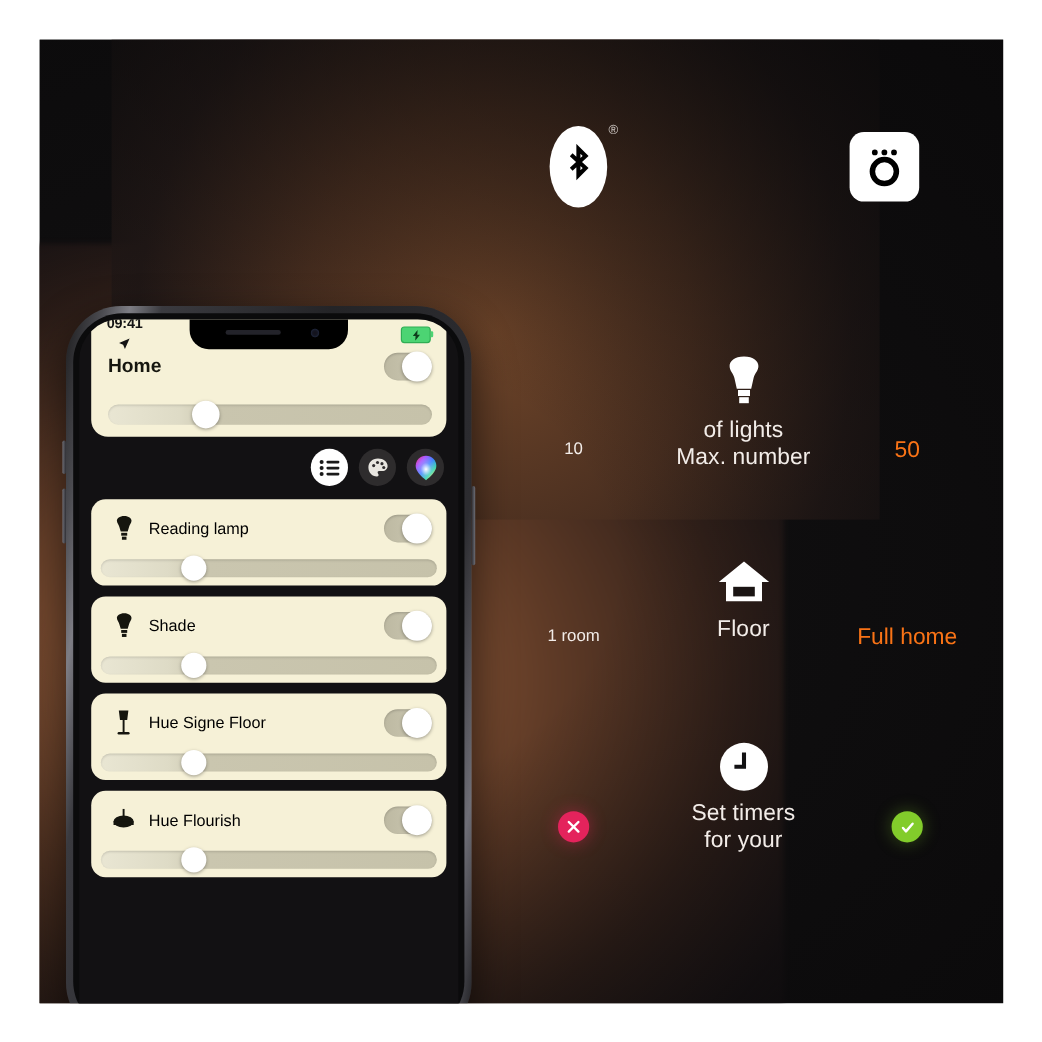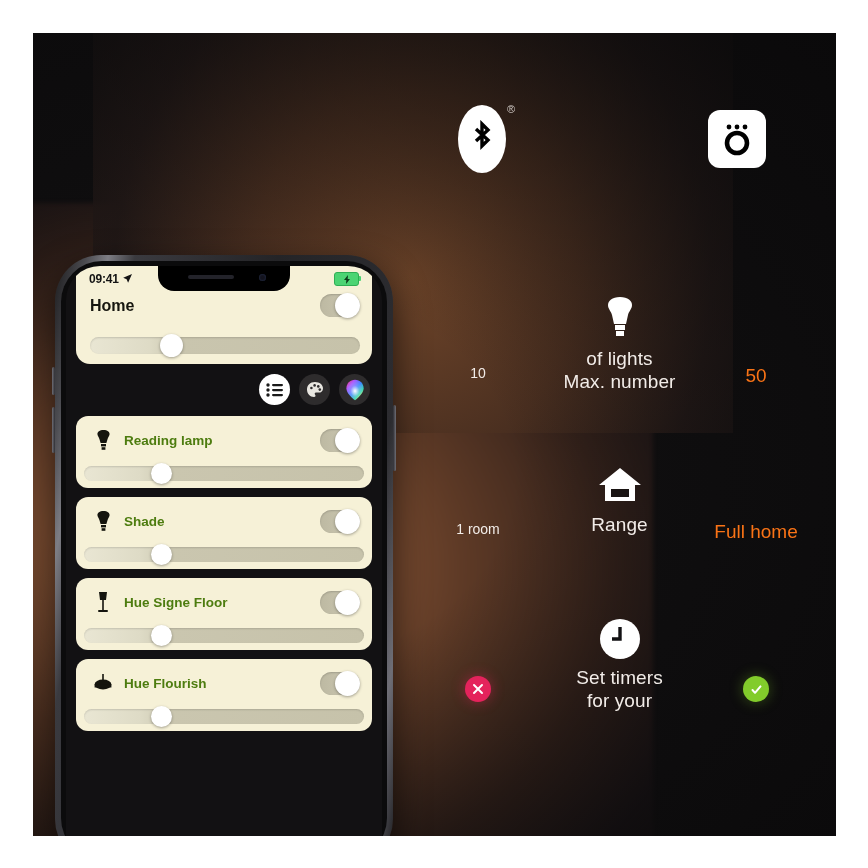--- a/index.html
+++ b/index.html
@@ -110,21 +110,21 @@
   .hdrcard{
     position:absolute; left:10px; top:0; right:10px; height:98px;
     background:#f6f1d7; border-radius:0 0 14px 14px; z-index:4;
   }
   .statusbar{
     position:absolute; left:0; top:0; right:0; height:26px;
     display:flex; align-items:center; justify-content:space-between;
     padding:0 13px; box-sizing:border-box;
   }
   .st-time{font-size:12px; font-weight:700; color:#141414; letter-spacing:-.2px;}
-  .st-left{display:flex; align-items:center; gap:3px;}
+  .st-left{display:flex; align-items:center; gap:3px;flex-direction:column;}
   .batt{
     width:23px; height:12px; border-radius:3px; background:#4cd473;
     border:1px solid #2fae54; position:relative;
     display:flex; align-items:center; justify-content:center;
   }
   .batt:after{content:""; position:absolute; right:-3px; top:3px;
     width:2px; height:5px; background:#4cd473; border-radius:0 1px 1px 0;}
   .hdr-main{
     position:absolute; left:14px; right:12px; top:28px;
     display:flex; align-items:center; justify-content:space-between;
@@ -167,21 +167,21 @@
   .lrow{
     background:#f6f1d7; border-radius:12px; margin-bottom:9px;
     height:72px; position:relative; overflow:hidden;
   }
   .lrow-top{
     position:absolute; left:14px; right:12px; top:10px; height:28px;
     display:flex; align-items:center;
   }
   .lrow-ico{width:26px; display:flex; justify-content:center;}
   .lrow-lbl{
-    flex:1; margin-left:8px; font-size:13.5px; font-weight:700; color:#4d7c0f;
+    flex:1; margin-left:8px; font-size:13.5px; font-weight:400; color:#000000;
   }
   .lslider{
     position:absolute; left:8px; right:8px; bottom:7px; height:15px;
     border-radius:8px;
     background:linear-gradient(90deg,#e9e6d3 0%,#dedbc6 20%,#cac6af 32%,#c6c2aa 100%);
     box-shadow:inset 0 1px 2px rgba(0,0,0,.14);
   }
   .lslider .k{
     position:absolute; left:24%; top:-3px; width:21px; height:21px;
     border-radius:50%; background:#fff; box-shadow:0 1px 3px rgba(0,0,0,.35);
@@ -232,21 +232,21 @@
 
     <div class="featrow" style="top:432px;height:100px;">
       <div class="feat-left" style="top:56px;">1 room</div>
       <div class="feat-mid" style="top:0;">
         <div class="feat-ico">
           <svg width="44" height="42" viewBox="0 0 44 42">
             <path d="M22 3 L43 20 L37 20 L37 36 L7 36 L7 20 L1 20 Z" fill="#fff"></path>
             <rect x="13" y="24" width="18" height="8" fill="#1a1413"></rect>
           </svg>
         </div>
-        <div class="feat-lbl">Range</div>
+        <div class="feat-lbl">Floor</div>
       </div>
       <div class="feat-right" style="top:56px;">Full home</div>
     </div>
 
     <div class="featrow" style="top:585px;height:130px;">
       <div class="feat-left" style="top:58px;">
         <span class="badge x">
           <svg width="12" height="12" viewBox="0 0 12 12">
             <path d="M2 2 L10 10 M10 2 L2 10" stroke="#fff" stroke-width="2" stroke-linecap="round"></path>
           </svg>

